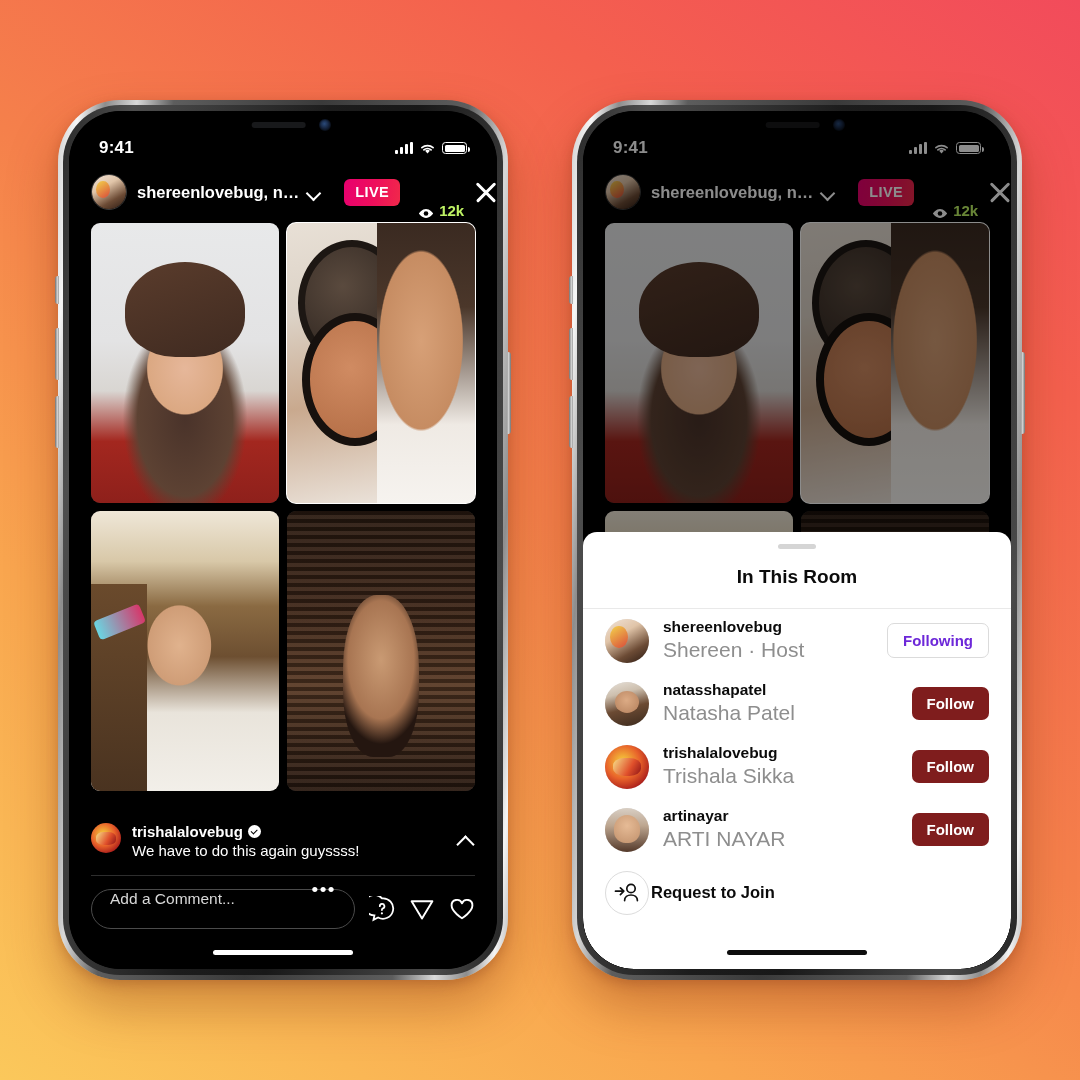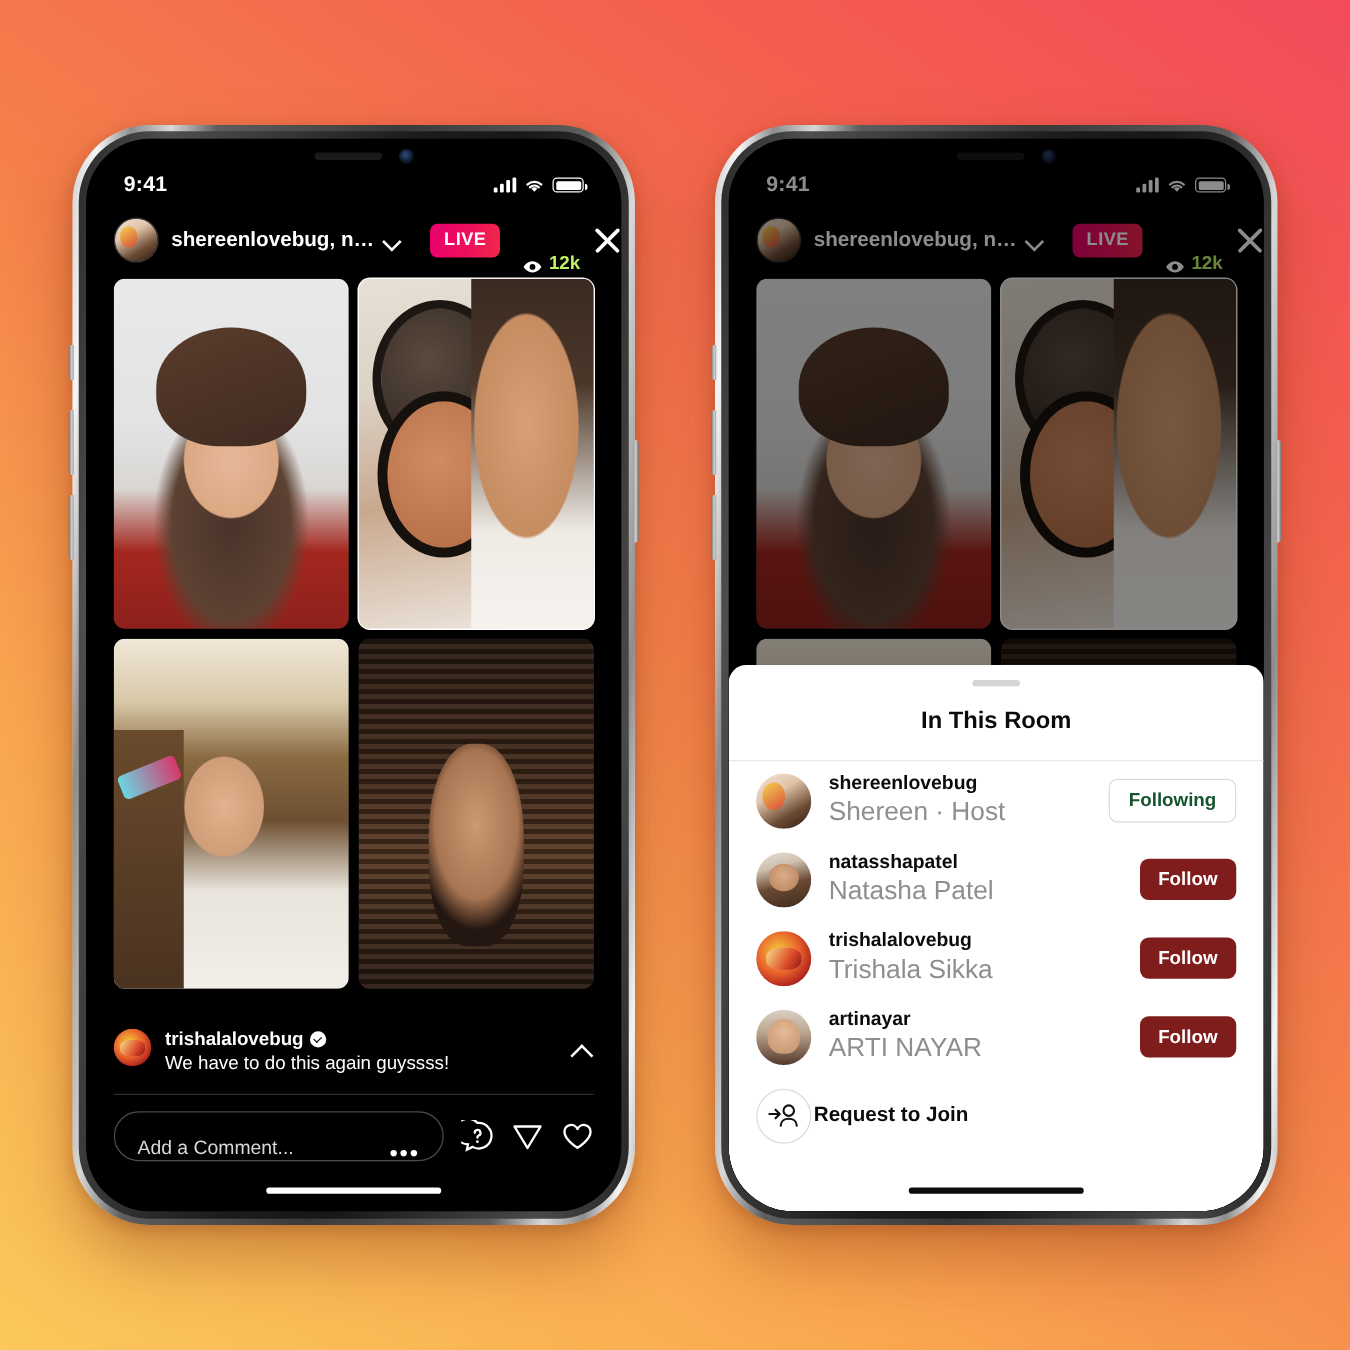--- a/index.html
+++ b/index.html
@@ -113,21 +113,21 @@
   .verified{width:13px;height:13px;border-radius:50%;background:#fff;position:relative;flex:0 0 13px;}
   .verified::after{content:"";position:absolute;left:3.2px;top:3.6px;width:5px;height:2.6px;
     border-left:1.8px solid #000;border-bottom:1.8px solid #000;transform:rotate(-45deg);}
   .c-text{color:#fff;font-size:15px;margin-top:2px;line-height:1.25;}
   .caret-up{width:20px;height:20px;position:relative;flex:0 0 20px;margin-top:8px;}
   .caret-up::before{content:"";position:absolute;left:4px;top:7px;width:11px;height:11px;
     border-left:2px solid #fff;border-top:2px solid #fff;transform:rotate(45deg);}
   .divider{height:1px;background:#2e2e2e;margin:14px 22px 0;}
   .input-row{display:flex;align-items:center;gap:14px;padding:13px 22px 0;}
   .cbox{flex:1;height:40px;border:1.4px solid #4b4b4b;border-radius:22px;display:flex;
-        align-items:flex-end;justify-content:space-between;padding:0 18px;}
+        align-items:flex-start;justify-content:space-between;padding:0 18px;}
   .cbox-ph{color:#d8d8d8;font-size:15.5px;}
   .dots{color:#fff;font-size:19px;letter-spacing:1.5px;line-height:0;padding-bottom:4px;}
   .ibtn{width:26px;height:26px;flex:0 0 26px;}
 
   .home-ind{position:absolute;left:50%;transform:translateX(-50%);bottom:14px;
             width:140px;height:5px;border-radius:3px;background:#fff;}
   .home-ind.dark{background:#0d0d0d;}
 
   
   .dim{position:absolute;inset:0;background:rgba(0,0,0,.45);}
@@ -137,21 +137,21 @@
   .sheet-title{text-align:center;font-size:19px;font-weight:700;color:#0b0b0b;margin-top:17px;}
   .sheet-hr{height:1px;background:#e9e9e9;margin-top:20px;}
   .person{display:flex;align-items:center;gap:14px;padding:9px 22px;height:63px;}
   .p-ava{width:44px;height:44px;border-radius:50%;flex:0 0 44px;overflow:hidden;position:relative;
          background:#ddd;}
   .p-txt{flex:1;min-width:0;}
   .p-user{font-size:15.5px;font-weight:700;color:#0b0b0b;line-height:1.2;}
   .p-real{font-size:21px;color:#8e8e8e;line-height:1.25;margin-top:1px;}
   .fbtn{font-size:15px;font-weight:700;border-radius:7px;padding:8px 15px;}
   .fbtn.primary{background:#7f1d1d;color:#fff;}
-  .fbtn.ghost{background:#fff;color:#14532d;border:1px solid #dbdbdb;}
+  .fbtn.ghost{background:#fff;color:#6d28d9;border:1px solid #dbdbdb;}
   .join-row{display:flex;align-items:center;gap:2px;padding:9px 22px;height:63px;}
   .join-circ{width:44px;height:44px;border-radius:50%;border:1px solid #dcdcdc;flex:0 0 44px;
              display:flex;align-items:center;justify-content:center;}
   .join-lbl{font-size:16.5px;font-weight:700;color:#0b0b0b;}
 
   
   .ph{position:absolute;inset:0;}
   .art-shereen{background:
       radial-gradient(ellipse 32% 26% at 50% 52%, #e6b79a 0%, #dba882 62%, transparent 64%),
       radial-gradient(ellipse 46% 50% at 50% 70%, #4a332a 0%, #5d4233 55%, transparent 72%),

